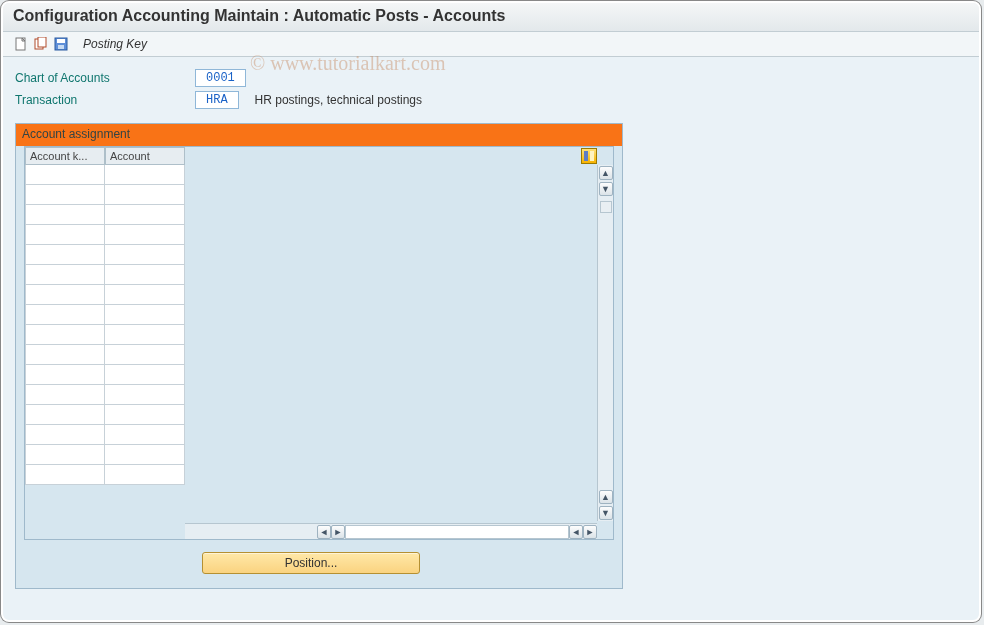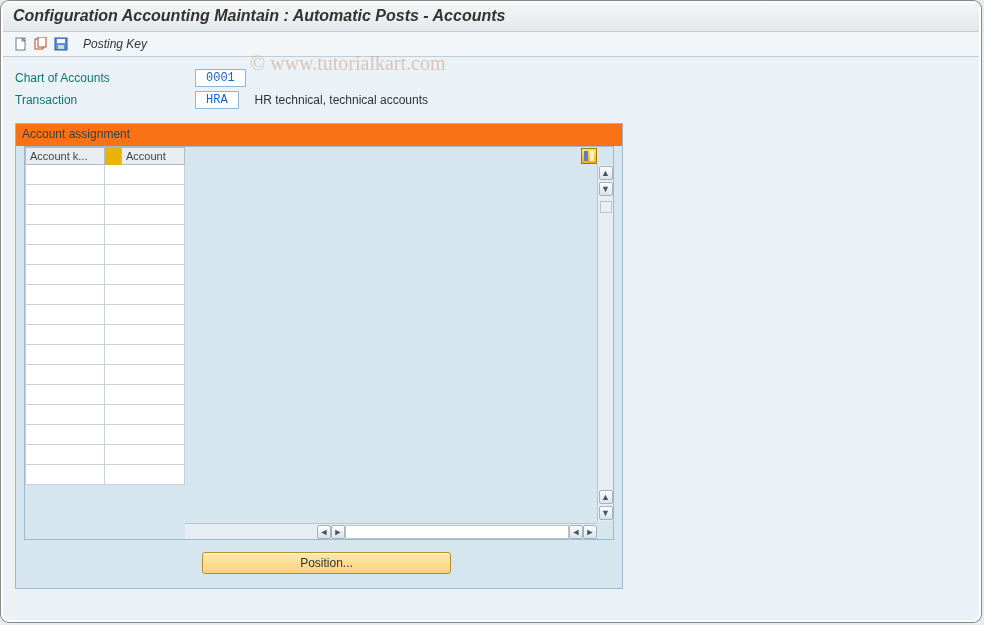--- a/index.html
+++ b/index.html
@@ -20,21 +20,20 @@
       margin: 1px;
       background: #eaf2f7;
       overflow: hidden;
       box-shadow: 0 0 0 1px #888;
     }
     .title-bar {
       background: linear-gradient(#f4f6f7,#e3e8eb);
       padding: 4px 10px 6px 10px;
       border-bottom: 1px solid #c2cdd3;
       font-weight: bold;
-      font-style: italic;
       font-size: 16px;
       color: #333;
     }
     .toolbar {
       background: #f2f6f8;
       padding: 4px 10px;
       border-bottom: 1px solid #c2cdd3;
       display: flex;
       align-items: center;
       gap: 4px;
@@ -102,34 +101,33 @@
       position: relative;
       display: flex;
     }
     .table-area {
       display:flex;
       flex-direction:column;
     }
     .table-header {
       display: flex;
       background: #eab308;
-      justify-content: space-between;
     }
     .th {
       border: 1px solid #aebfc9;
       background: #e7edf1;
       color: #444;
       padding: 2px 4px;
       height: 18px;
       font-size: 11px;
       white-space: nowrap;
       overflow: hidden;
     }
     .th.col1 { width: 80px; }
-    .th.col2 { width: 64px; }
+    .th.col2 { width: 80px; }
     .table-body {
       display:flex;
       flex-direction:column;
     }
     .tr { display:flex; }
     .td {
       border-right: 1px solid #c7d1d8;
       border-bottom: 1px solid #c7d1d8;
       background: #fff;
       height: 20px;
@@ -218,21 +216,21 @@
     .hs-track {
       flex:1;
       height:14px;
       background:#fff;
       border:1px solid #b6c6d0;
       margin:0 0px;
     }
     .position-btn {
       display:block;
       margin: 12px 14px 0 186px;
-      width: 249px;
+      width: 218px;
       height: 22px;
       background: linear-gradient(#ffe8a8,#fad380);
       border: 1px solid #b59032;
       border-radius: 3px;
       color: #333;
       cursor: pointer;
       font-size: 12px;
       box-shadow: inset 0 1px 0 #fff4d6;
     }
     .watermark {
@@ -276,21 +274,21 @@
   </div>
 
   <div class="content">
     <div class="field-row">
       <div class="field-label">Chart of Accounts</div>
       <div class="field-value">0001</div>
     </div>
     <div class="field-row">
       <div class="field-label">Transaction</div>
       <div class="field-value">HRA</div>
-      <div class="field-desc">HR technical, technical accounts</div>
+      <div class="field-desc">HR postings, technical postings</div>
     </div>
 
     <div class="panel">
       <div class="panel-title">Account assignment</div>
       <div class="inner-frame">
         <div class="table-area">
           <div class="table-header">
             <div class="th col1">Account k...</div>
             <div class="th col2">Account</div>
           </div>

